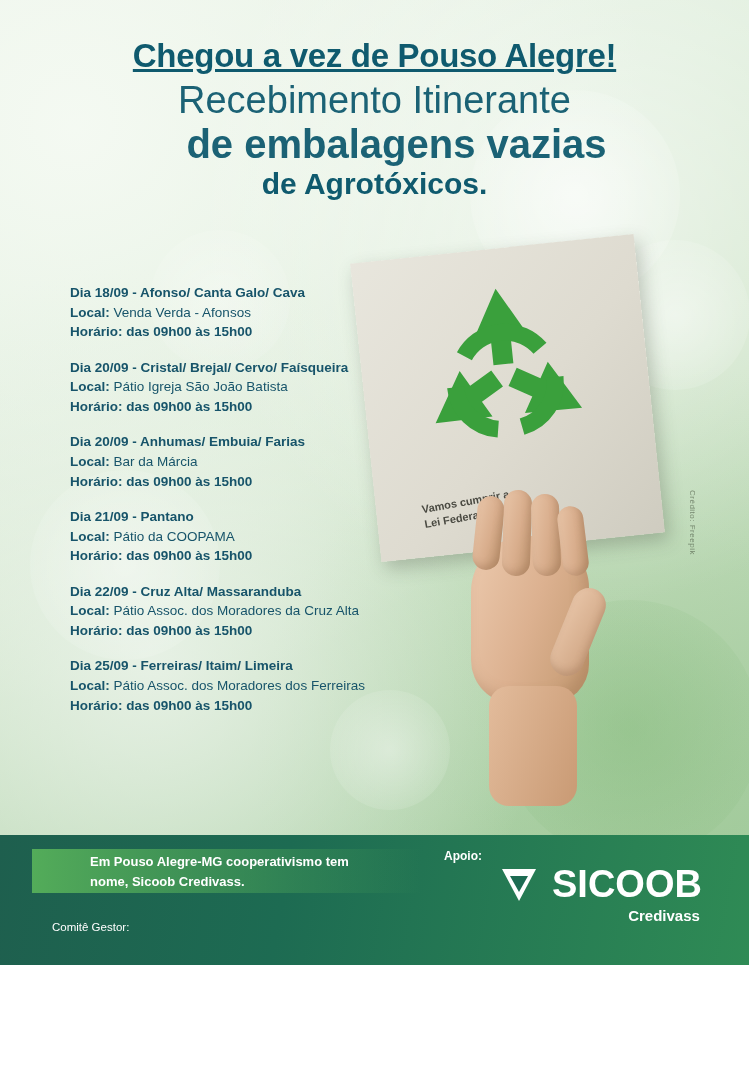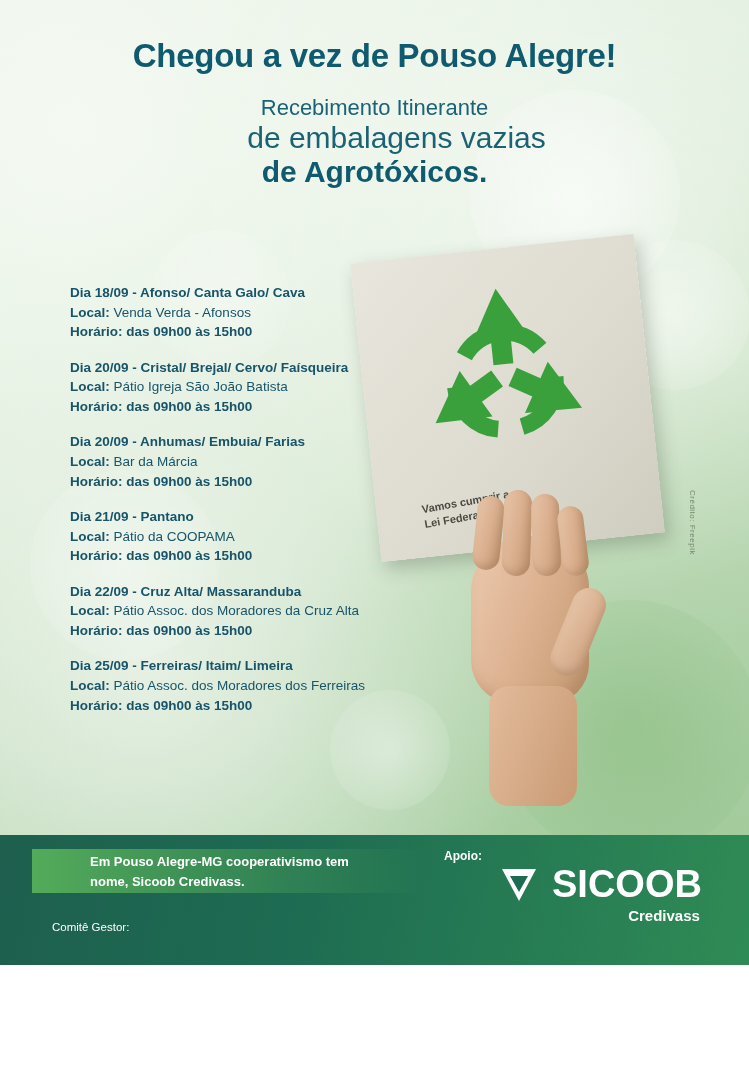--- a/index.html
+++ b/index.html
@@ -27,23 +27,23 @@
   .b3 { width: 190px; height: 190px; left: 30px; top: 470px; background: radial-gradient(circle, rgba(255,255,255,0.40), rgba(255,255,255,0)); }
   .b4 { width: 120px; height: 120px; left: 330px; top: 690px; background: radial-gradient(circle, rgba(255,255,255,0.38), rgba(255,255,255,0)); }
   .b5 { width: 260px; height: 260px; left: 500px; top: 600px; background: radial-gradient(circle, rgba(120,180,110,0.35), rgba(120,180,110,0)); }
   .b6 { width: 140px; height: 140px; left: 150px; top: 230px; background: radial-gradient(circle, rgba(255,255,255,0.35), rgba(255,255,255,0)); }
 
   
   .headline {
     position: absolute; left: 0; top: 38px; width: 749px;
     text-align: center; color: #14566b; line-height: 1.12;
   }
-  .hl-1 { font-size: 33px; font-weight: bold; color: #0f5a6e; letter-spacing: -0.3px; }
-  .hl-2 { font-size: 22px; font-weight: normal; color: #1b6275; margin-top: 21px; }
-  .hl-3 { font-size: 30px; font-weight: normal; color: #1b6275; padding-left: 44px; }
+  .hl-1 { font-size: 33px; font-weight: bold; color: #0f5a6e; letter-spacing: -0.3px; text-decoration: underline; }
+  .hl-2 { font-size: 38px; font-weight: normal; color: #1b6275; margin-top: 4px; }
+  .hl-3 { font-size: 40px; font-weight: bold; color: #1b6275; padding-left: 44px; }
   .hl-4 { font-size: 30px; font-weight: bold; color: #0f5a6e; margin-top: 1px; }
 
   
   .photo { position: absolute; left: 345px; top: 240px; width: 360px; height: 470px; }
   .card {
     position: absolute; left: 20px; top: 8px; width: 285px; height: 300px;
     background: linear-gradient(135deg, #e8e6dd 0%, #dedbd0 55%, #cfccc0 100%);
     transform: rotate(-6deg);
     box-shadow: 4px 8px 18px rgba(60,70,55,0.28);
   }

